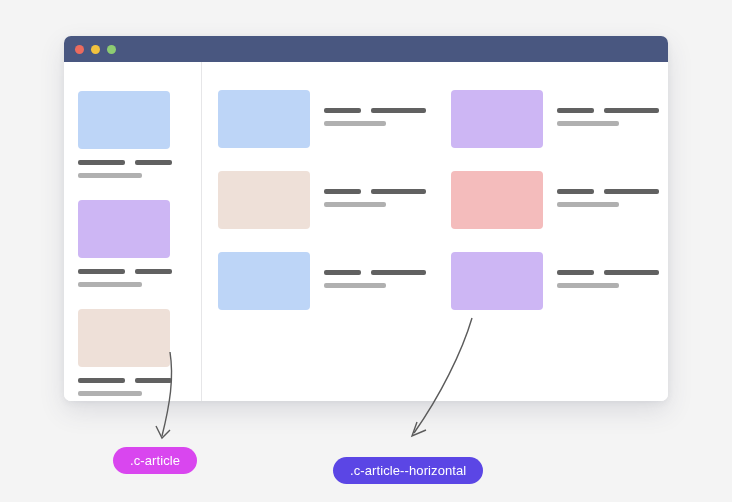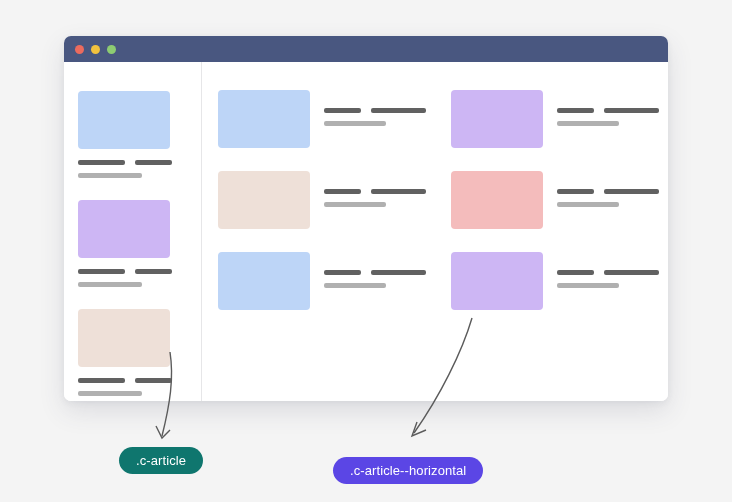--- a/index.html
+++ b/index.html
@@ -133,23 +133,23 @@
     align-items: center;
     justify-content: center;
     color: #ffffff;
     font-size: 13px;
     letter-spacing: .1px;
     white-space: nowrap;
     padding: 0 17px;
   }
 
   #pill-article {
-    left: 119px;
+    left: 113px;
     top: 447px;
-    background: #0f766e;
+    background: #d946ef;
   }
 
   #pill-article-horizontal {
     left: 333px;
     top: 457px;
     background: #5b46e5;
     text-align: center;
   }
 
   

